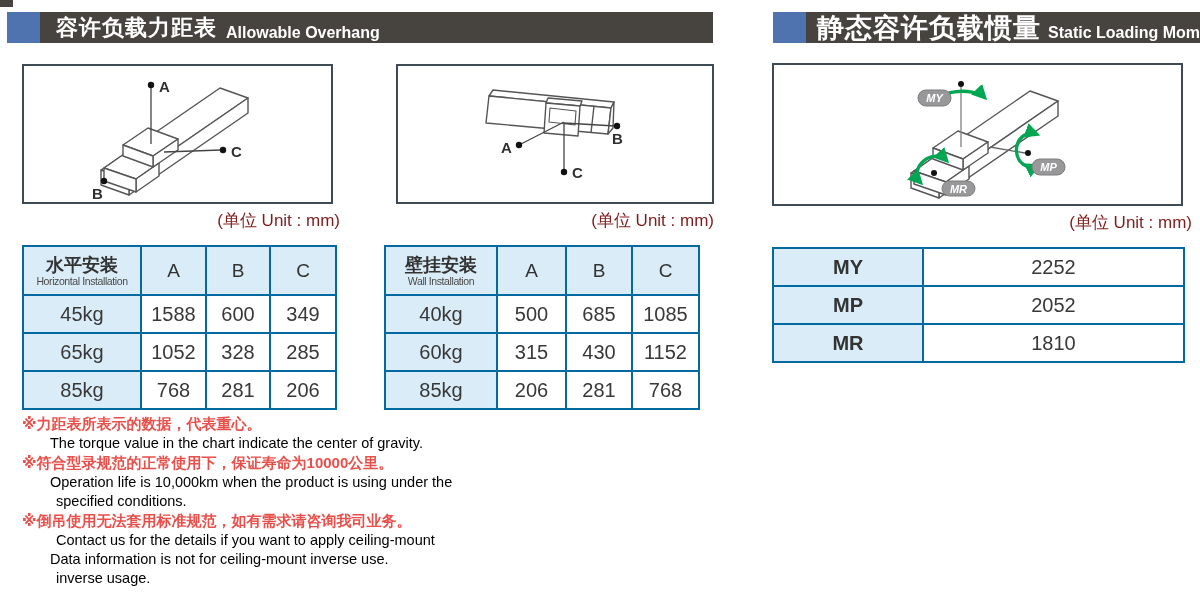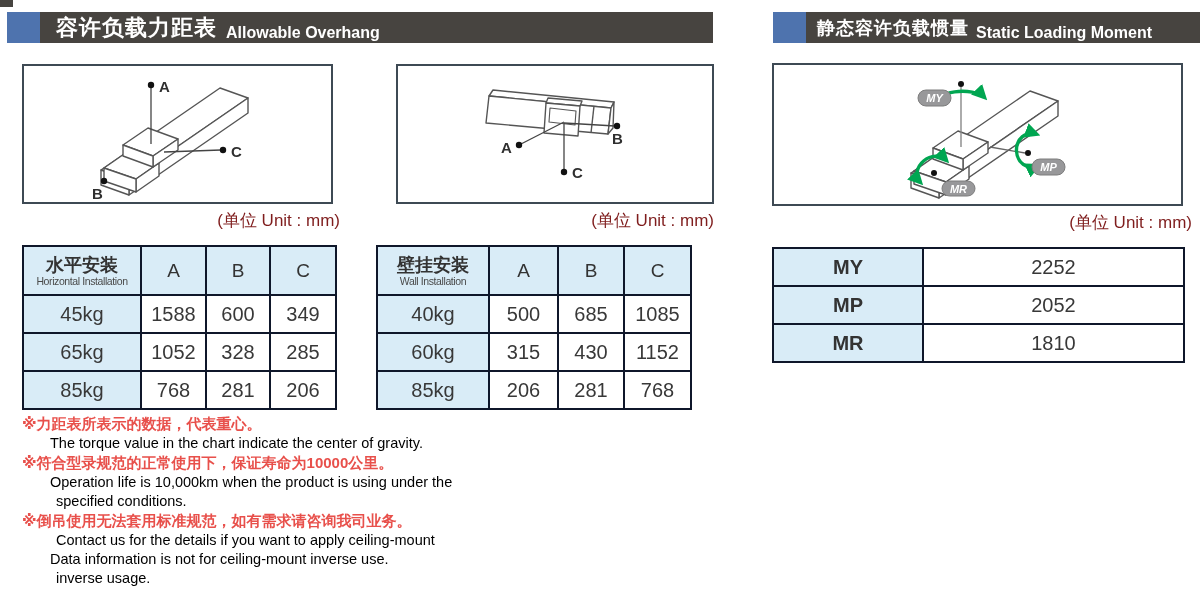--- a/index.html
+++ b/index.html
@@ -7,21 +7,21 @@
         font-family:"Liberation Sans","DejaVu Sans",sans-serif;}
   .corner{position:absolute;left:0;top:0;width:13px;height:7px;background:#474440;}
   .section-bar{position:absolute;top:12px;height:31px;background:#474440;display:flex;align-items:center;}
   .bar-blue{width:33px;height:31px;background:#4e73ae;flex:none;}
   .bar-zh{color:#fff;font-size:22px;font-weight:bold;margin-left:16px;letter-spacing:1px;white-space:nowrap;}
   .bar-en{color:#fff;font-size:16px;font-weight:bold;margin-left:9px;margin-top:10px;white-space:nowrap;}
   .dbox{position:absolute;background:#fff;border:2px solid #3e4a54;box-sizing:border-box;}
   .dbox svg{display:block;width:100%;height:100%;}
   .unit{position:absolute;font-size:17px;color:#7f1d1d;text-align:right;white-space:nowrap;}
   table.spec{position:absolute;border-collapse:collapse;table-layout:fixed;}
-  table.spec td{border:2px solid #0f172a;text-align:center;vertical-align:middle;padding:0;}
+  table.spec td{border:2px solid #0369a1;text-align:center;vertical-align:middle;padding:0;}
   .cell-blue{background:#d9ecf7;}
   .hrow{height:49px;}
   .drow{height:38px;}
   .hdr-zh{font-size:18px;font-weight:bold;color:#333;line-height:20px;}
   .hdr-en{font-size:10.5px;color:#4a4a4a;letter-spacing:-0.4px;line-height:12px;}
   .abc{font-size:19px;color:#333;}
   .load{font-size:20px;color:#383838;}
   .num{font-size:20px;color:#383838;}
   .mlabel{font-size:20px;font-weight:bold;color:#333;}
   #notes{position:absolute;left:22px;top:414px;width:540px;}
@@ -38,21 +38,21 @@
 
   <div class="corner"></div>
 
   <div class="section-bar" style="left:7px;width:706px;">
     <div class="bar-blue"></div>
     <div class="bar-zh">容许负载力距表</div>
     <div class="bar-en">Allowable Overhang</div>
   </div>
   <div class="section-bar" style="left:773px;width:427px;">
     <div class="bar-blue"></div>
-    <div class="bar-zh" style="margin-left:11px;font-size:18px;">静态容许负载惯量</div>
+    <div class="bar-zh" style="margin-left:11px;font-size:27px;">静态容许负载惯量</div>
     <div class="bar-en" style="margin-left:7px;">Static Loading Moment</div>
   </div>
 
   <div class="dbox" style="left:22px;top:64px;width:311px;height:140px;">
     <svg viewBox="0 0 307 136">
       <g stroke="#555" stroke-width="1.4" fill="#fff" stroke-linejoin="round">
         <polygon points="196,22 224,32 105,114 77,104"></polygon>
         <polygon points="224,32 224,47 105,129 105,114"></polygon>
         <polygon points="77,104 105,114 105,129 77,119"></polygon>
         <polygon points="103,86 135,97 112,113 80,102"></polygon>
@@ -179,21 +179,21 @@
     </tr>
     <tr class="drow">
       <td class="cell-blue load">85kg</td>
       <td class="num">768</td>
       <td class="num">281</td>
       <td class="num">206</td>
     </tr>
   </tbody>
     </table>
 
-  <table class="spec" style="left:376px;top:245px;width:314px;">
+  <table class="spec" style="left:384px;top:245px;width:314px;">
     <colgroup>
         <col style="width:112px">
         <col style="width:69px">
         <col style="width:66px">
         <col style="width:67px">
       </colgroup>
     <tbody>
         <tr class="hrow">
       <td class="cell-blue">
         <div class="hdr-zh">壁挂安装</div>

